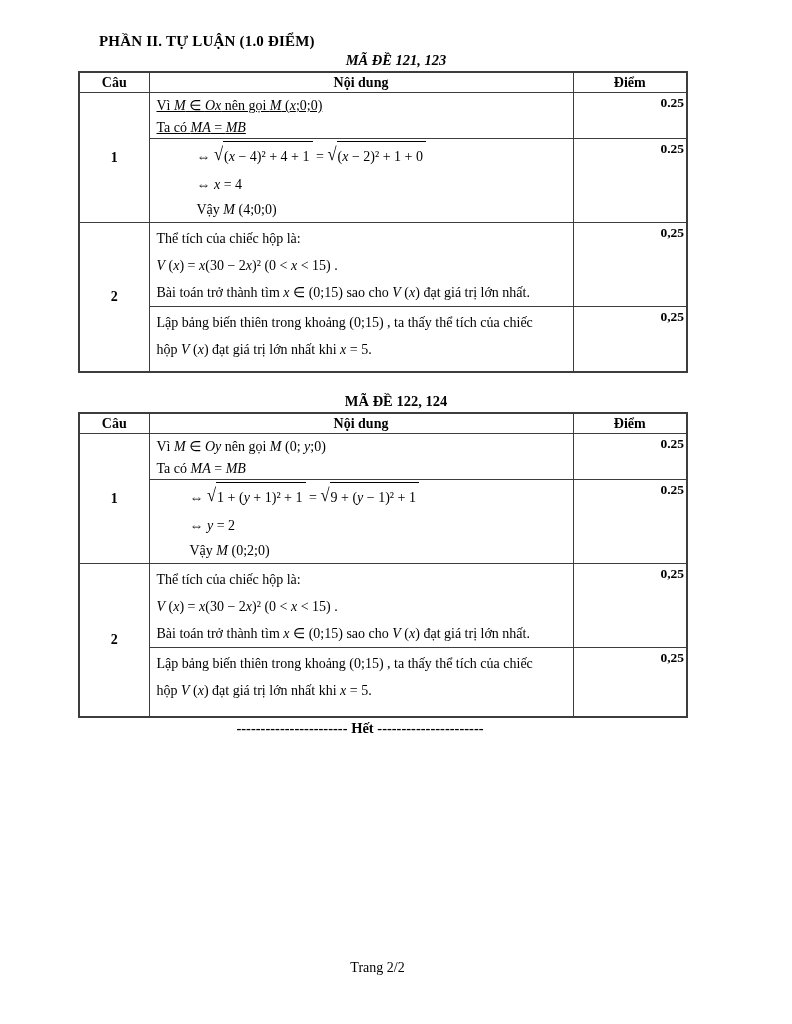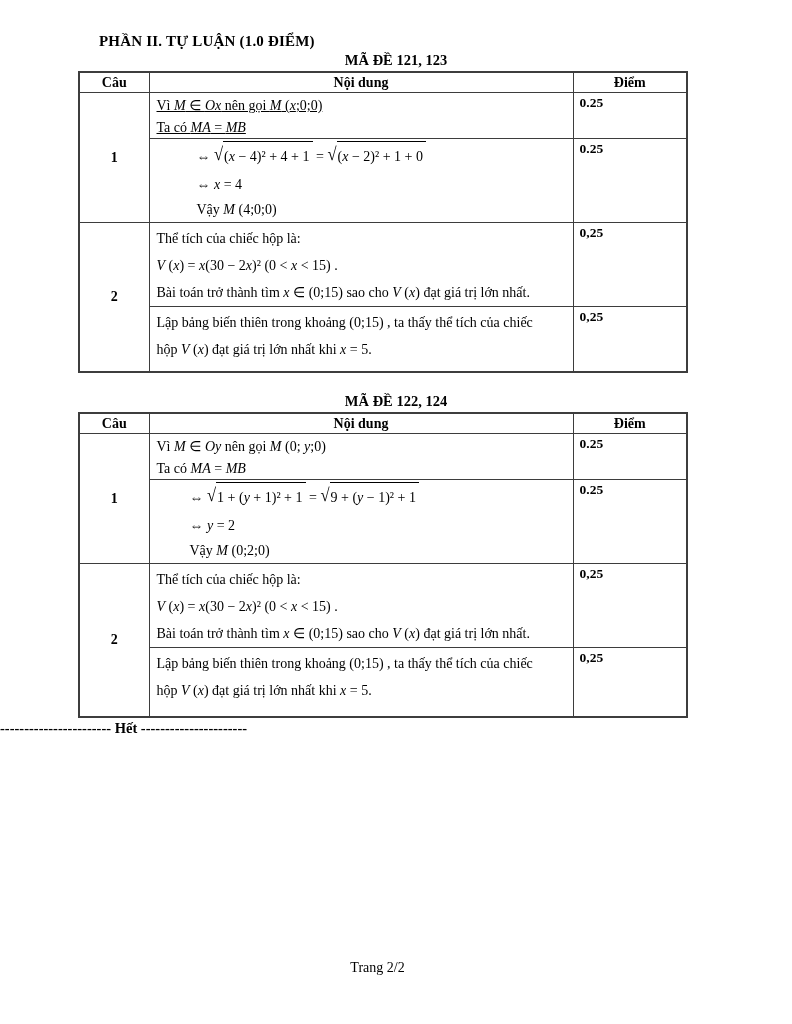--- a/index.html
+++ b/index.html
@@ -35,21 +35,21 @@
   }
   td.cau {
     text-align:center; vertical-align:middle;
     font-weight:bold; font-size:14px;
   }
   td.content {
     vertical-align:top;
     padding:2px 8px 0 7px;
   }
   td.score {
-    vertical-align:top; text-align:left;
+    vertical-align:top; text-align:right;
     font-weight:bold; font-size:13.5px;
     padding:2px 2px 0 6px;
     margin-top:40px;
   }
   .line { white-space:nowrap; }
   .lh21 { line-height:21.5px; }
   .lh25 { line-height:25px; }
   .lh27 { line-height:27px; }
   .frm  { line-height:30px; }
   .ind  { padding-left:33px; }
@@ -62,33 +62,33 @@
     transform:scaleY(1.12);
     transform-origin:bottom;
   }
   .rad-body {
     display:inline-block;
     border-top:1.2px solid #000;
     padding:0 3px 0 1px;
   }
   .footer-end {
     position:absolute; left:0; width:720px; top:720px;
-    font-size:14.5px; font-weight:bold;
+    text-align:center; font-size:14.5px; font-weight:bold;
   }
   .page-number {
     position:absolute; left:85px; width:585px; top:960px;
     text-align:center; font-size:14px;
   }
 </style>
 </head>
 <body>
 
 <div class="section-title">PHẦN II. TỰ LUẬN (1.0 ĐIỂM)</div>
 
-<div class="table-title" style="top:52px;">MÃ ĐỀ 121, 123</div>
+<div class="table-title" style="top:52px;font-style:italic;">MÃ ĐỀ 121, 123</div>
 
 <table class="exam-table" style="top:71px;">
   <colgroup>
       <col style="width:70px;">
       <col style="width:424px;">
       <col style="width:114px;">
     </colgroup>
   <tbody>
   <tr>
     <th>Câu</th>

